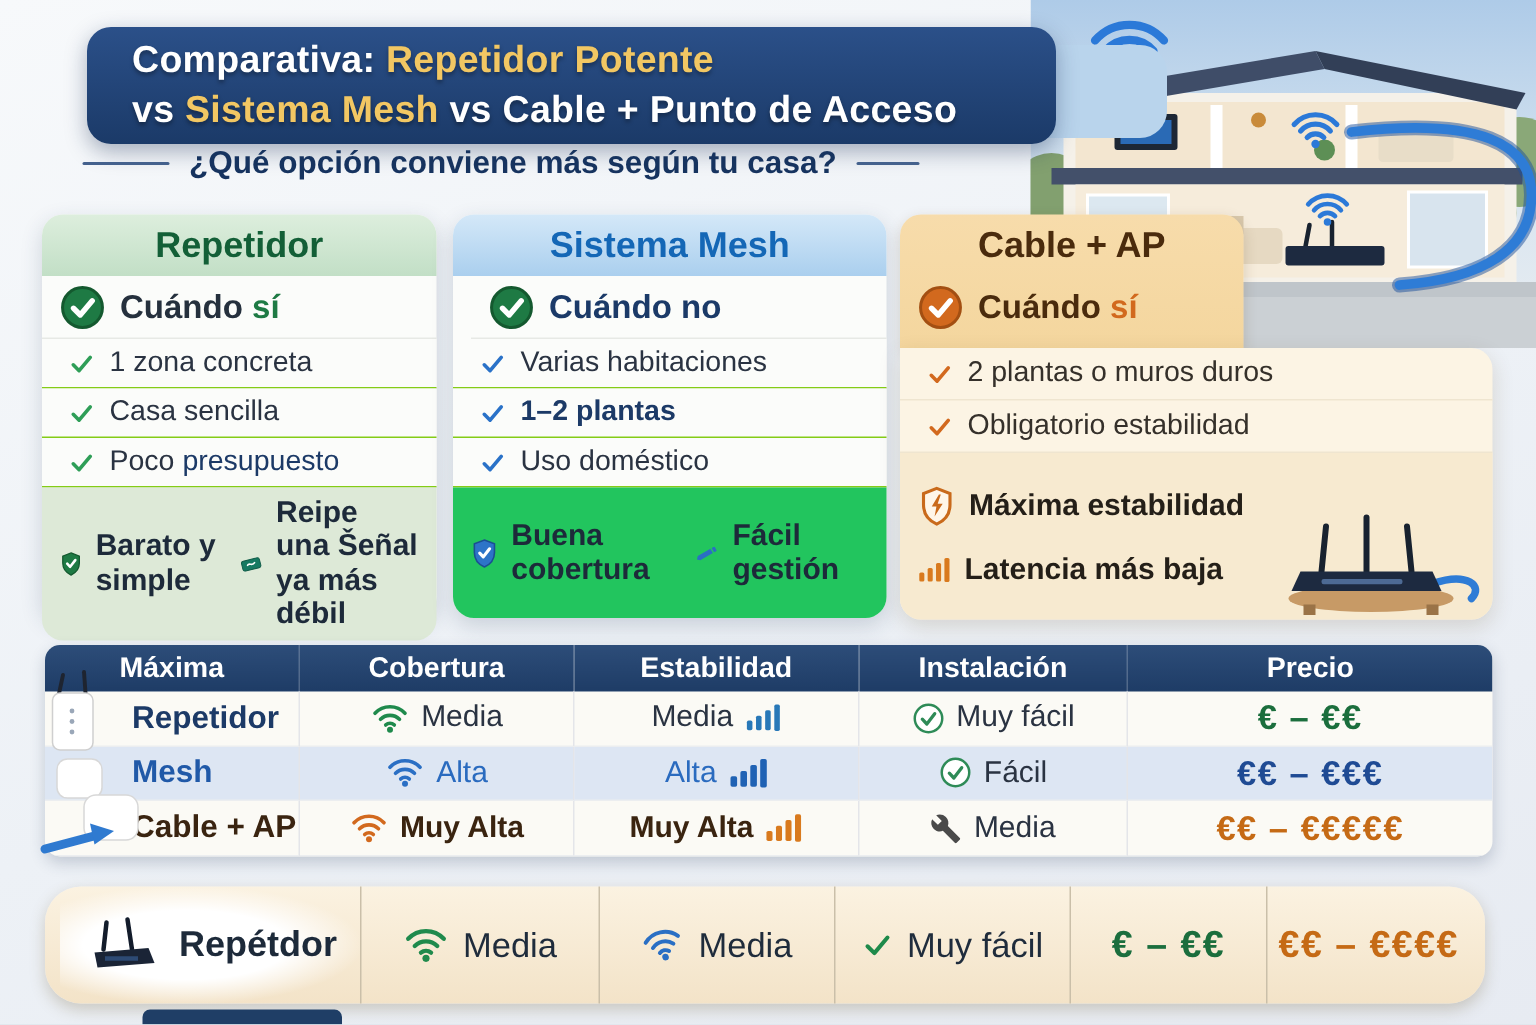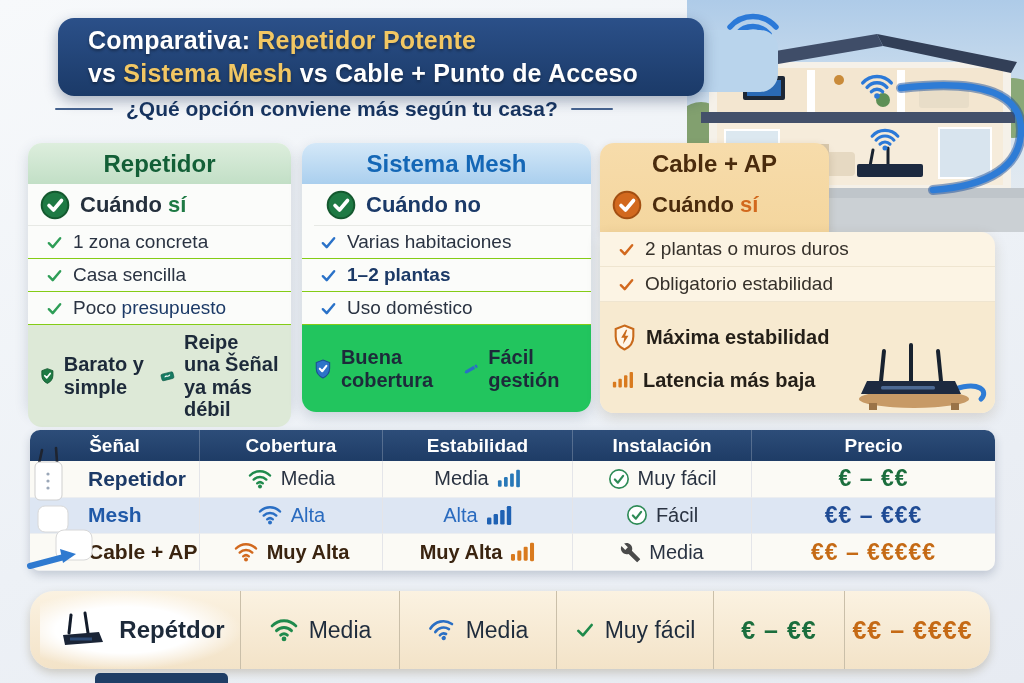--- a/index.html
+++ b/index.html
@@ -330,21 +330,21 @@
           <line x1="72" y1="8" x2="72" y2="44" stroke="#18222f" stroke-width="4" stroke-linecap="round"></line>
           <line x1="99" y1="14" x2="102" y2="44" stroke="#18222f" stroke-width="4" stroke-linecap="round"></line>
           <path d="M28 44 L116 44 L122 57 L22 57 Z" fill="#1d2a40"></path>
           <rect x="42" y="49" width="54" height="3.5" rx="1.5" fill="#4d6a94"></rect>
         </svg>
       </div>
     </div>
   </div>
 
   <div class="cmp-table">
-    <div class="th">Šeñal</div>
+    <div class="th">Máxima</div>
     <div class="th">Cobertura</div>
     <div class="th">Estabilidad</div>
     <div class="th">Instalación</div>
     <div class="th">Precio</div>
 
     <div class="td opt r1">Repetidor</div>
     <div class="td">
       <span class="wifi-green">
           <svg viewBox="0 0 24 19" width="26" height="20">
             <path d="M2.5 6.2 A 13 13 0 0 1 21.5 6.2" fill="none" stroke="currentColor" stroke-width="2.3" stroke-linecap="round"></path>

